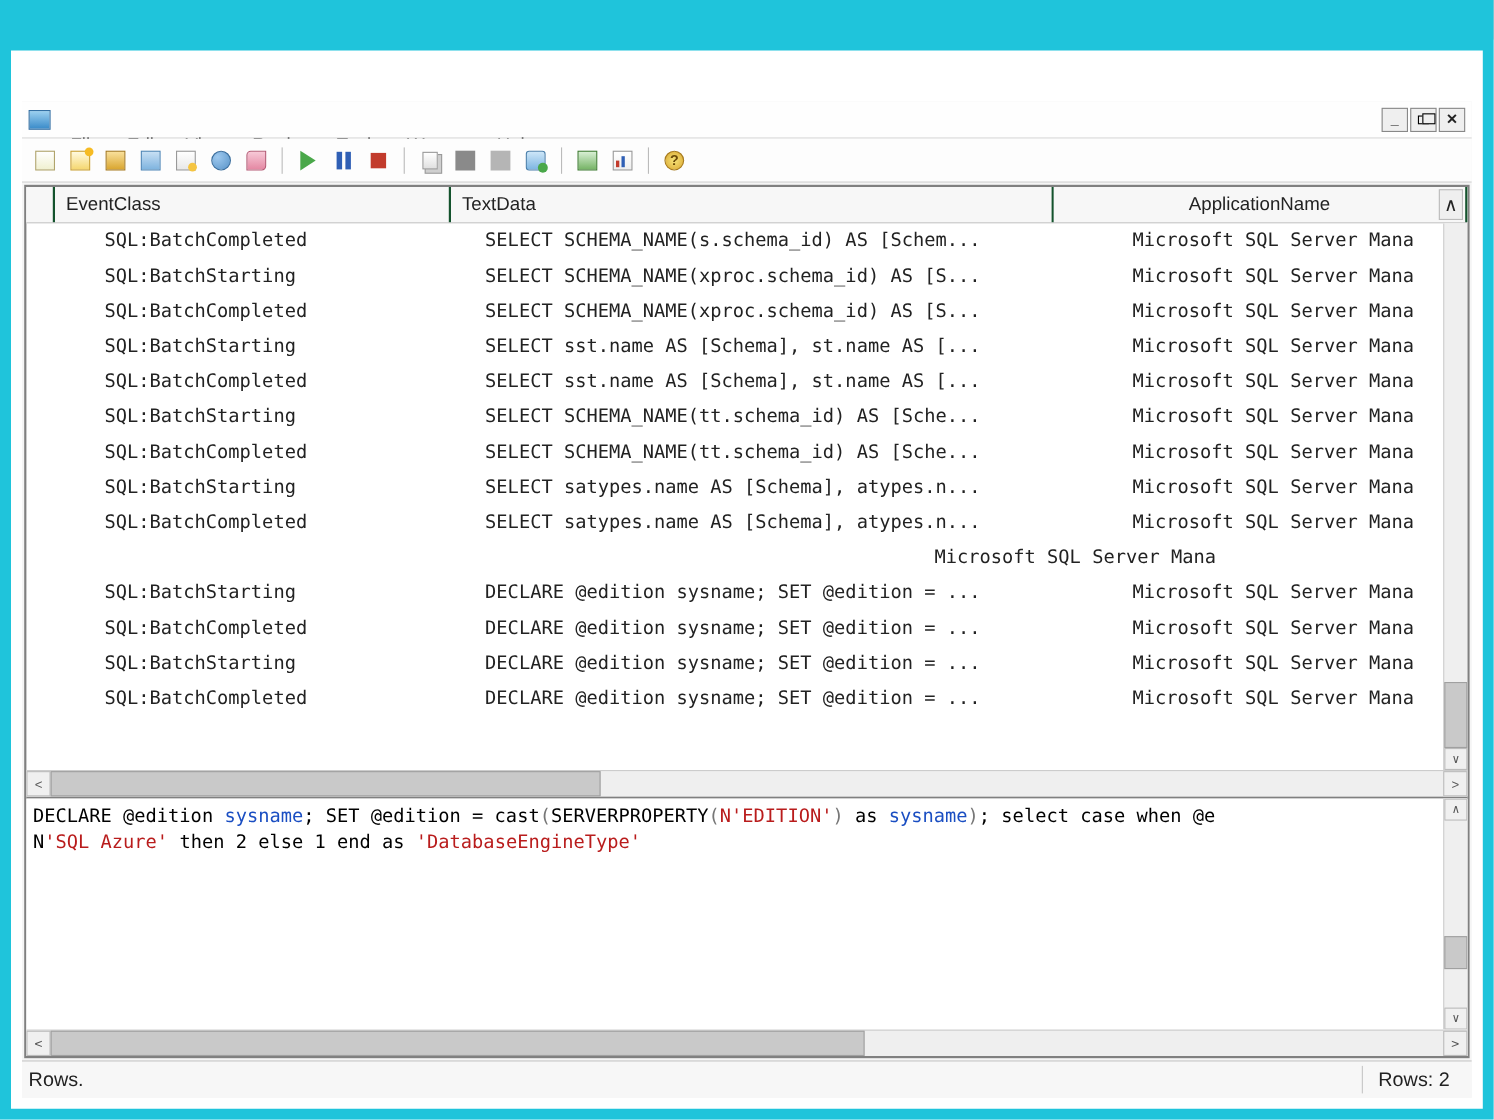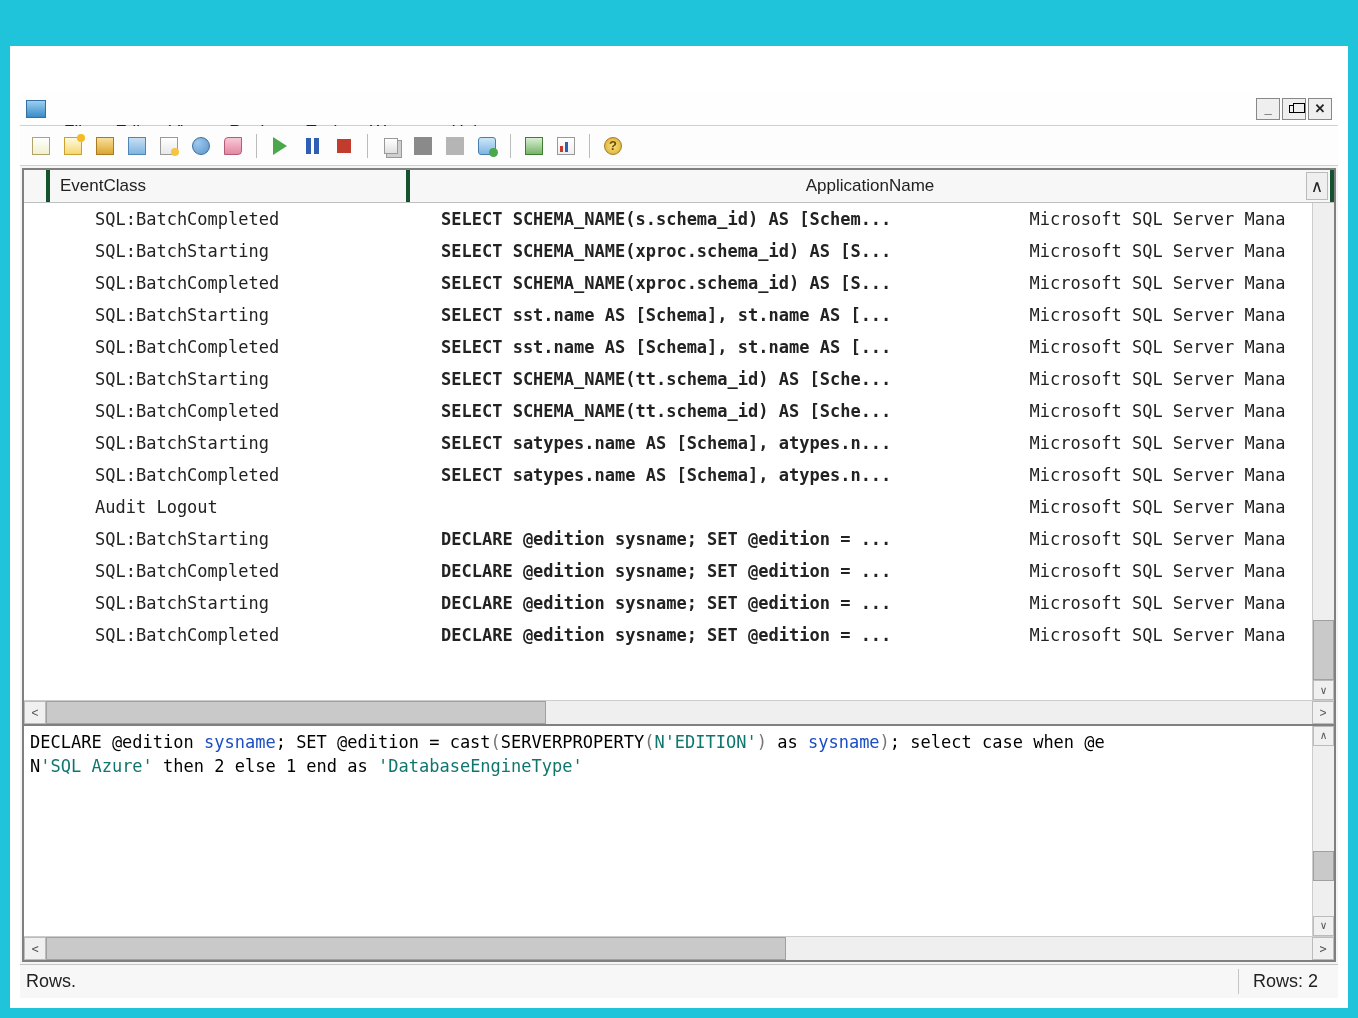--- a/index.html
+++ b/index.html
@@ -174,21 +174,21 @@
     .grid-header {
       display: flex;
       background: #f4f4f4;
       border-bottom: 1px solid #bfbfbf;
       font-size: 17px;
       color: #222;
       align-items: stretch;
     }
     .gh-cell {
       padding: 6px 10px;
-      border-right: 4px solid #14532d;
+      border-right: 2px solid #14532d;
       background: #f7f7f7;
     }
     .col-row { width: 26px; }
     .col-ev { width: 360px; }
     .col-td { width: 548px; }
     .col-app { flex: 1; position: relative; text-align: center; }
     .gh-scroll-up {
       position: absolute; right: 2px; top: 2px; bottom: 2px;
       width: 22px;
       background: #efefef;
@@ -206,21 +206,21 @@
     }
     .grid-row {
       display: flex;
       height: 32px;
       align-items: center;
       padding-left: 23px;
     }
     .gc { padding: 0 8px; white-space: nowrap; overflow: hidden; }
     .gc.col-row { width: 26px; }
     .gc.col-ev { width: 360px; padding-left: 22px;}
-    .gc.col-td { width: 548px; font-weight: bold; }
+    .gc.col-td { width: 548px; }
     .gc.col-app { flex: 1; }
     .grid-row.highlight .gc.col-td { background: #fffcdd; }
 
     .v-scroll-strip {
       position: absolute;
       right: 0; top: 0; bottom: 0;
       width: 22px;
       background: #efefef;
       border-left: 1px solid #ccc;
       display: flex; flex-direction: column;
@@ -251,21 +251,21 @@
     .detail-text {
       flex: 1;
       padding: 4px 6px;
       line-height: 24px;
       position: relative;
       overflow: hidden;
       white-space: pre-wrap;
       word-break: break-all;
     }
     .kw-blue { color: #1a4ec2; }
-    .kw-red  { color: #0f766e; }
+    .kw-red  { color: #b91c1c; }
     .kw-gray { color: #777; }
     .detail-vscroll {
       position: absolute; right: 0; top:0; bottom:0;
       width: 22px; background:#efefef; border-left:1px solid #ccc;
       display:flex; flex-direction:column;
     }
 
     
     .status-bar {
       display: flex;
@@ -384,20 +384,21 @@
       <div class="tbtn">
           <div class="i-help">?</div>
         </div>
     </div>
 
     <div class="content">
       <div class="grid-wrap">
         <div class="grid-header">
           <div class="gh-cell col-row"></div>
           <div class="gh-cell col-ev">EventClass</div>
+          <div class="gh-cell col-td">TextData</div>
           <div class="gh-cell col-app">
             <span>ApplicationName</span>
             <div class="gh-scroll-up">∧</div>
           </div>
         </div>
         <div class="grid-body" id="grid-body">
 
           <div class="grid-row">
               <div class="gc col-row"></div>
               <div class="gc col-ev">SQL:BatchCompleted</div>
@@ -447,21 +448,20 @@
               <div class="gc col-app">Microsoft SQL Server Mana</div>
             </div>
             <div class="grid-row">
               <div class="gc col-row"></div>
               <div class="gc col-ev">SQL:BatchCompleted</div>
               <div class="gc col-td">SELECT satypes.name AS [Schema], atypes.n...</div>
               <div class="gc col-app">Microsoft SQL Server Mana</div>
             </div>
             <div class="grid-row highlight">
               <div class="gc col-row"></div>
-              <div class="gc col-ev">Audit Logout</div>
               <div class="gc col-td"></div>
               <div class="gc col-app">Microsoft SQL Server Mana</div>
             </div>
             <div class="grid-row">
               <div class="gc col-row"></div>
               <div class="gc col-ev">SQL:BatchStarting</div>
               <div class="gc col-td">DECLARE @edition sysname; SET @edition = ...</div>
               <div class="gc col-app">Microsoft SQL Server Mana</div>
             </div>
             <div class="grid-row">

